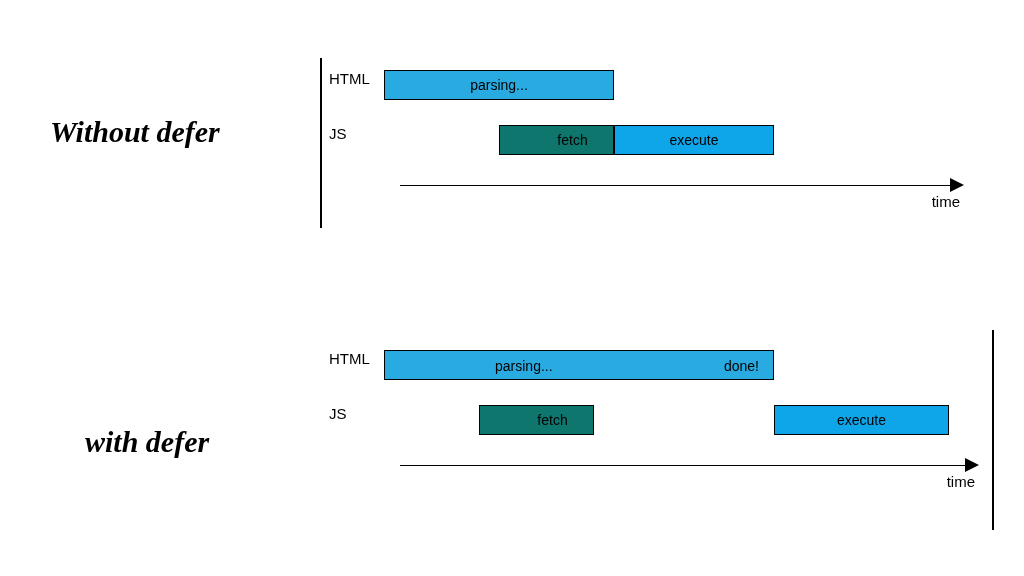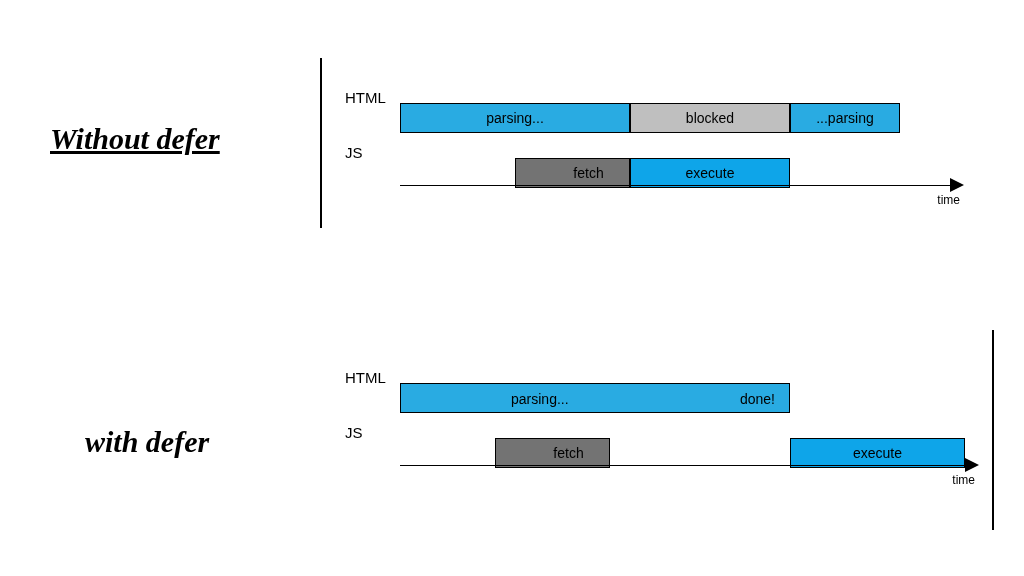--- a/index.html
+++ b/index.html
@@ -21,21 +21,21 @@
 
   .handwritten {
     position: absolute;
     font-family: "Comic Sans MS", "Segoe Script", "Bradley Hand", cursive;
     font-weight: bold;
     font-style: italic;
     font-size: 30px;
     color: #000;
     white-space: nowrap;
   }
-  .hw-top { left: 50px; top: 52px; text-decoration: underline; }
+  .hw-top { left: 50px; top: 45px; }
   .hw-bottom { left: 85px; top: 60px; margin-top: 25px; }
 
   .divider-left {
     position: absolute;
     left: 320px;
     top: -12px;
     width: 0;
     height: 170px;
     border-left: 2px solid #000;
   }
@@ -43,24 +43,24 @@
     position: absolute;
     right: 30px;
     top: -10px;
     width: 0;
     height: 200px;
     border-right: 2px solid #000;
   }
 
   .row {
     position: absolute;
-    left: 345px;
+    left: 329px;
     height: 36px;
     display: flex;
-    align-items: flex-end;
+    align-items: flex-start;
   }
   .row-html-top { top: 0px; }
   .row-js-top   { top: 55px; }
   .row-html-bot { top: 10px; }
   .row-js-bot   { top: 65px; }
 
   .row-label {
     width: 55px;
     font-size: 15px;
     color: #000;
@@ -74,26 +74,25 @@
   .seg {
     position: absolute;
     top: 0;
     height: 30px;
     display: flex;
     align-items: center;
     justify-content: center;
     font-size: 14px;
     color: #000;
     border: 1px solid #000;
-    margin-top: 27px;
   }
 
   .c-blue   { background: #29abe2; }
   .c-grey   { background: #bfbfbf; }
-  .c-yellow { background: #737373; padding-left: 32px; }
+  .c-yellow { background: #0f766e; padding-left: 32px; }
   .c-orange { background: #0ea5e9; }
 
   .axis-wrap {
     position: absolute;
     left: 400px;
     height: 40px;
   }
   .axis-line {
     position: absolute;
     top: 10px;
@@ -108,21 +107,21 @@
     width: 0;
     height: 0;
     border-left: 14px solid #000;
     border-top: 7px solid transparent;
     border-bottom: 7px solid transparent;
   }
   .axis-label {
     position: absolute;
     right: 10px;
     top: 18px;
-    font-size: 12px;
+    font-size: 15px;
   }
 
   .inner-label {
     position: absolute;
     top: 0;
     height: 30px;
     display: flex;
     align-items: center;
     font-size: 14px;
     color: #000;
@@ -132,22 +131,20 @@
 <body>
 
 <div class="section section-top">
   <div class="handwritten hw-top">Without defer</div>
   <div class="divider-left"></div>
 
   <div class="row row-html-top">
     <div class="row-label">HTML</div>
     <div class="track">
       <div class="seg c-blue" style="left:0px;   width:230px;">parsing...</div>
-      <div class="seg c-grey" style="left:230px; width:160px;">blocked</div>
-      <div class="seg c-blue" style="left:390px; width:110px;">...parsing</div>
     </div>
   </div>
 
   <div class="row row-js-top">
     <div class="row-label">JS</div>
     <div class="track">
       <div class="seg c-yellow" style="left:115px; width:115px;">fetch</div>
       <div class="seg c-orange" style="left:230px; width:160px;">execute</div>
     </div>
   </div>

